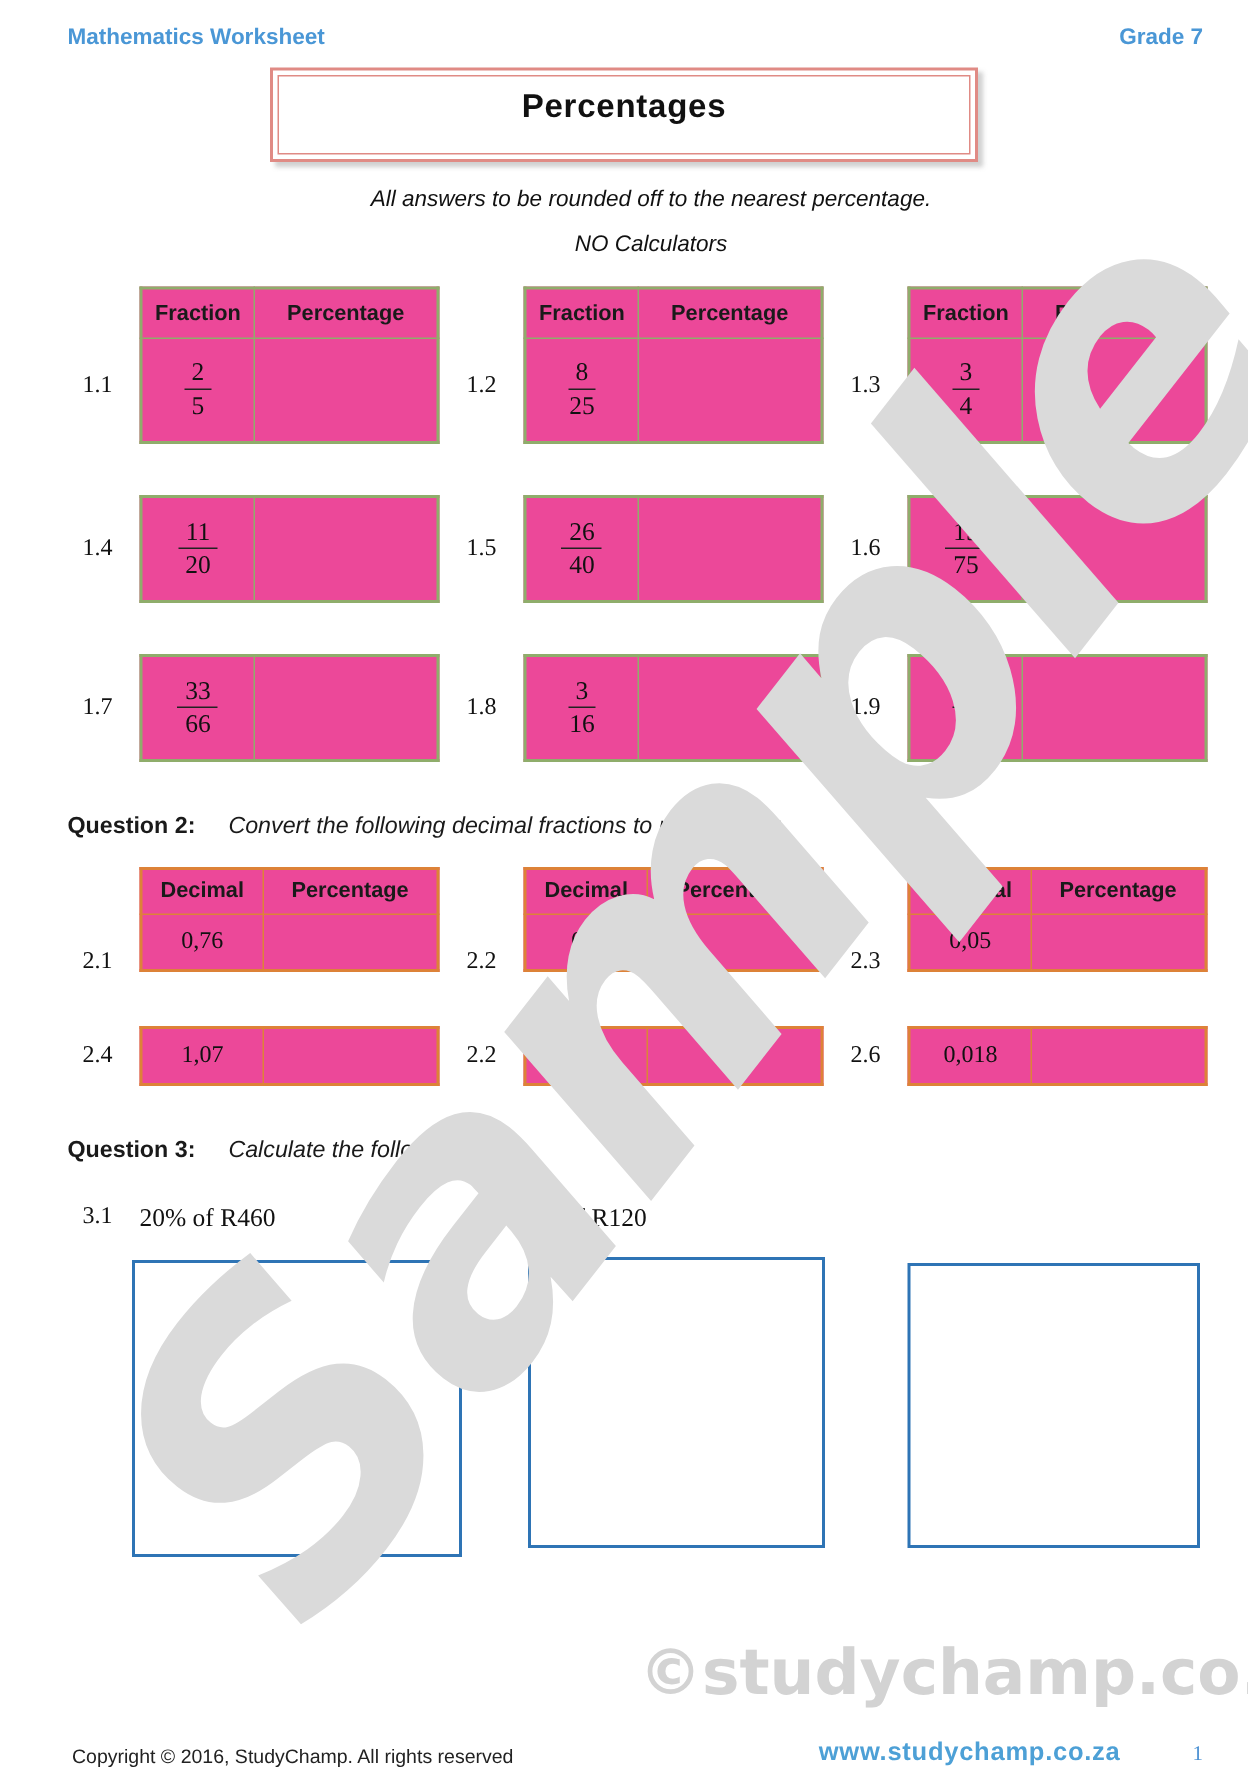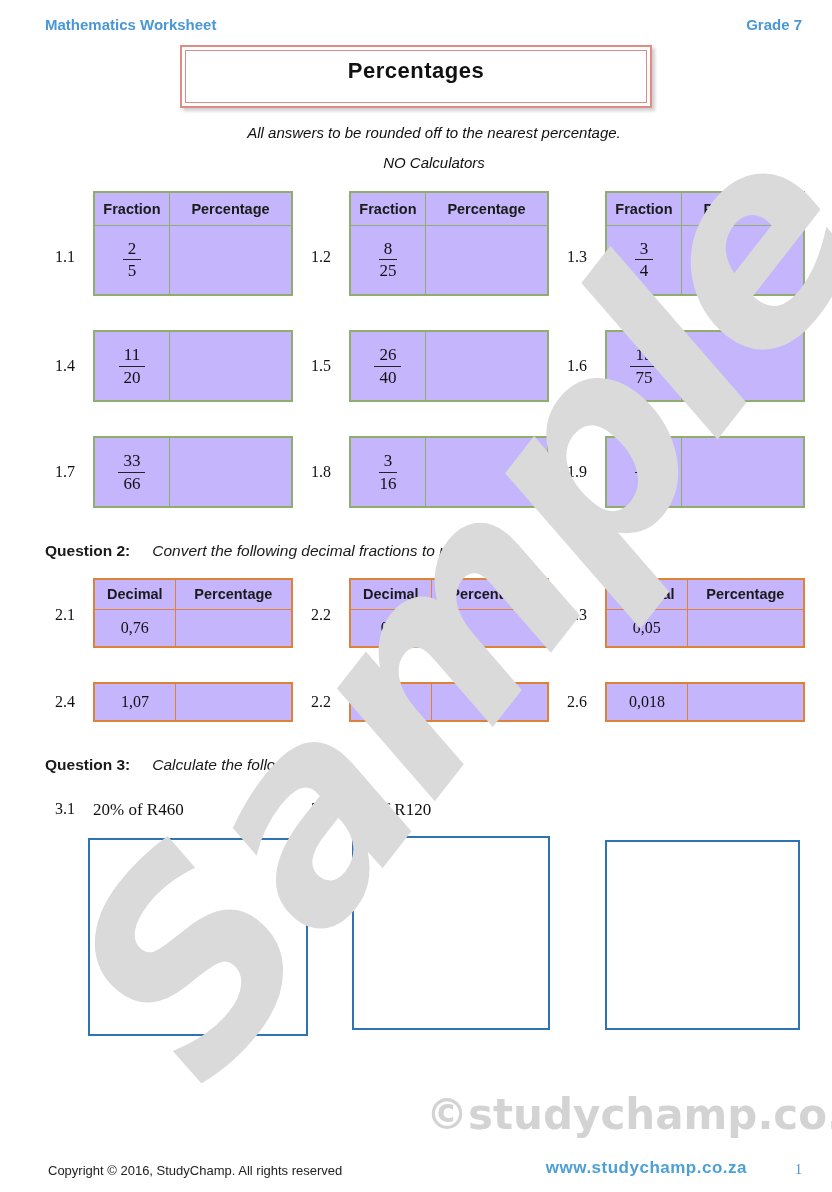--- a/index.html
+++ b/index.html
@@ -30,22 +30,22 @@
   .qhead-1 { margin-top:44px; }
   .qhead-2 { margin-top:34px; }
   .qhead-3 { margin-top:34px; }
   
   .grid3 { display:grid; grid-template-columns:repeat(3,256px); row-gap:34px; margin:20px 0 0 55px; }
   .grid3.q2 { margin-top:18px; }
   .qcell { display:flex; align-items:flex-start; }
   .qcell.vcenter { align-items:center; }
   .item-label { flex:none; width:38px; font-family:"Liberation Serif", serif; font-size:16px; color:#111; }
   .lbl-q1h { margin-top:57px; }
-  .lbl-q2h { margin-top:28px; }
-  table { border-collapse:collapse; background:#c4b5fd;padding-left:48px; }
+  .lbl-q2h { margin-top:54px; }
+  table { border-collapse:collapse; background:#ec4899;padding-left:48px; }
   .wtable { width:200px; }
   .wtable th { font-size:14.5px; font-weight:bold; text-align:center; }
   .wtable td { text-align:center; }
   .green  { border:2px solid #8fad6b; }
   .green th, .green td { border:1px solid #8fad6b; }
   .orange { border:2px solid #dd8238; }
   .orange th, .orange td { border:1px solid #dd8238; }
   .q1t th { height:33px; }
   .q1t td { height:70px; }
   .q2t th { height:30px; }

